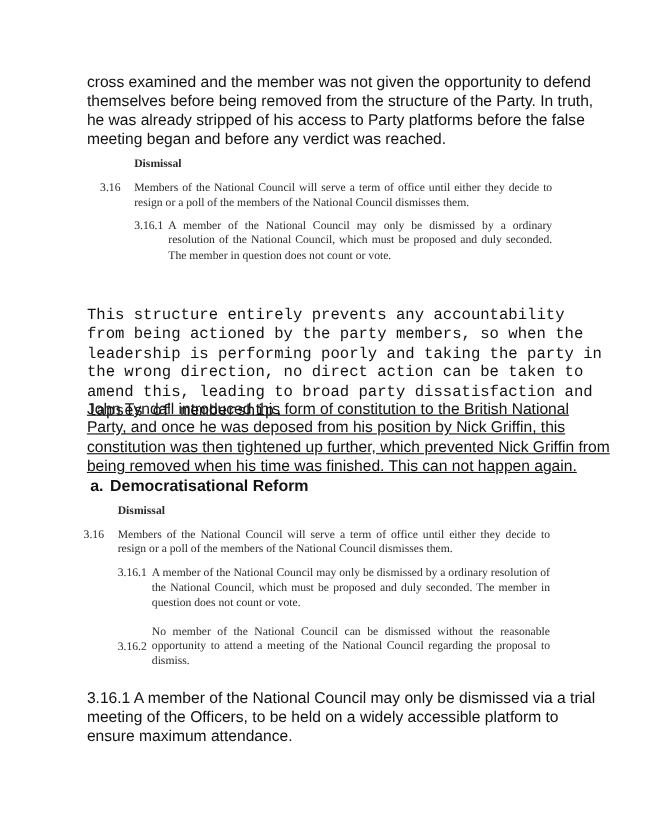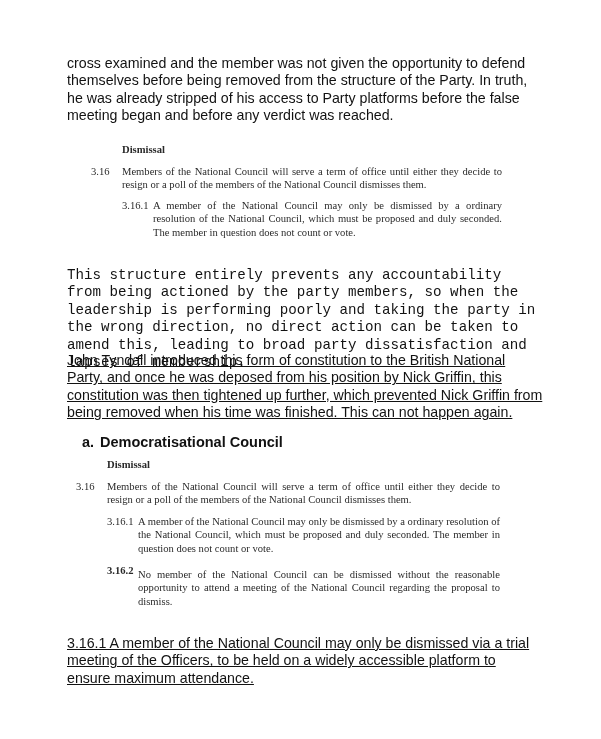--- a/index.html
+++ b/index.html
@@ -14,21 +14,21 @@
       overflow: hidden;
       color: #111111;
     }
     .para {
       position: absolute;
       left: 63px;
       width: 476px;
       font-family: "Liberation Sans", sans-serif;
       font-size: 14.2px;
       line-height: 17.4px;
-      margin: 4px;
+      margin: 16px;
       color: #121212;
     }
     .heading {
       position: absolute;
       left: 82px;
       top: 434px;
       font-family: "Liberation Sans", sans-serif;
       font-size: 14.5px;
       font-weight: bold;
       line-height: 17px;
@@ -72,26 +72,26 @@
   <div class="body" style="left:122px; top:165px; width:380px;">Members of the National Council will serve a term of office until either they decide to resign or a poll of the members of the National Council dismisses them.</div>
   <div class="num" style="left:122px; top:199px;">3.16.1</div>
   <div class="body" style="left:153px; top:199px; width:349px;">A member of the National Council may only be dismissed by a ordinary resolution of the National Council, which must be proposed and duly seconded. The member in question does not count or vote.</div>
 </div>
 
 <p class="para" style="top:263px;font-family:Liberation Mono, monospace;">This structure entirely prevents any accountability from being actioned by the party members, so when the leadership is performing poorly and taking the party in the wrong direction, no direct action can be taken to amend this, leading to broad party dissatisfaction and lapses of membership.</p>
 
 <p class="para" style="top:348px;text-decoration:underline;">John Tyndall introduced this form of constitution to the British National Party, and once he was deposed from his position by Nick Griffin, this constitution was then tightened up further, which prevented Nick Griffin from being removed when his time was finished. This can not happen again.</p>
 
 <div class="heading">
-  <span class="marker">a.</span><span>Democratisational Council</span>
+  <span class="marker">a.</span><span>Democratisational Reform</span>
 </div>
 
 <div class="clause-img" style="left:0; top:0; width:601px; height:0;">
   <div class="title" style="left:107px; top:458px;">Dismissal</div>
   <div class="num" style="left:76px; top:480px;">3.16</div>
   <div class="body" style="left:107px; top:480px; width:393px;">Members of the National Council will serve a term of office until either they decide to resign or a poll of the members of the National Council dismisses them.</div>
   <div class="num" style="left:107px; top:515px;">3.16.1</div>
   <div class="body" style="left:138px; top:515px; width:362px;">A member of the National Council may only be dismissed by a ordinary resolution of the National Council, which must be proposed and duly seconded. The member in question does not count or vote.</div>
-  <div class="num" style="left:107px; top:564px;font-weight:bold;">3.16.2</div>
+  <div class="num" style="left:107px; top:582px;">3.16.2</div>
   <div class="body" style="left:138px; top:532px; width:362px;margin-top:36px;">No member of the National Council can be dismissed without the reasonable opportunity to attend a meeting of the National Council regarding the proposal to dismiss.</div>
 </div>
 
-<p class="para" style="top:631px;text-decoration:underline;">3.16.1 A member of the National Council may only be dismissed via a trial meeting of the Officers, to be held on a widely accessible platform to ensure maximum attendance.</p>
+<p class="para" style="top:611px;">3.16.1 A member of the National Council may only be dismissed via a trial meeting of the Officers, to be held on a widely accessible platform to ensure maximum attendance.</p>
 
 </body></html>

